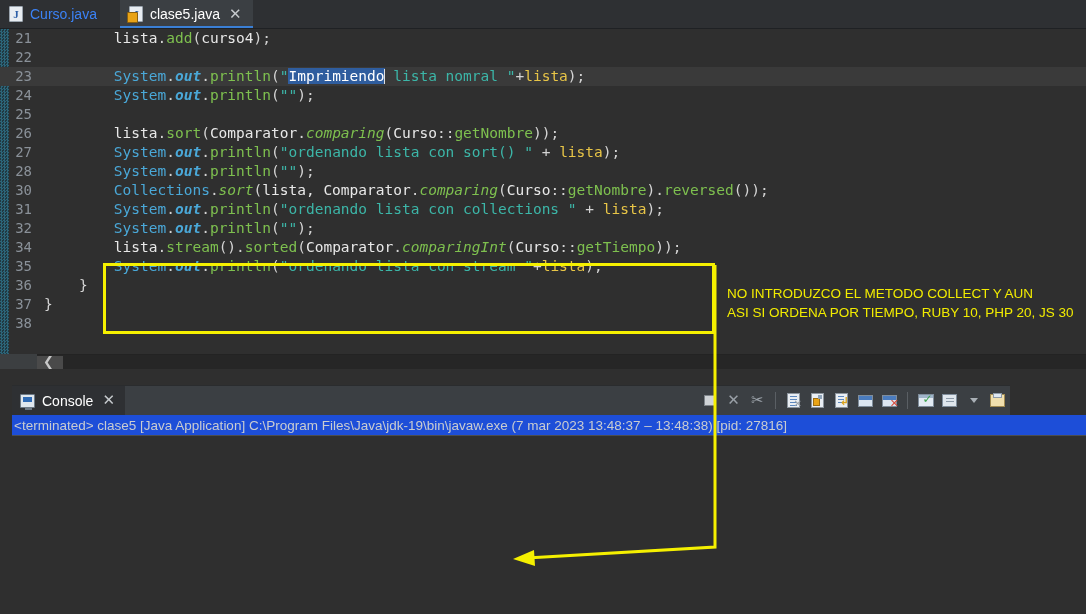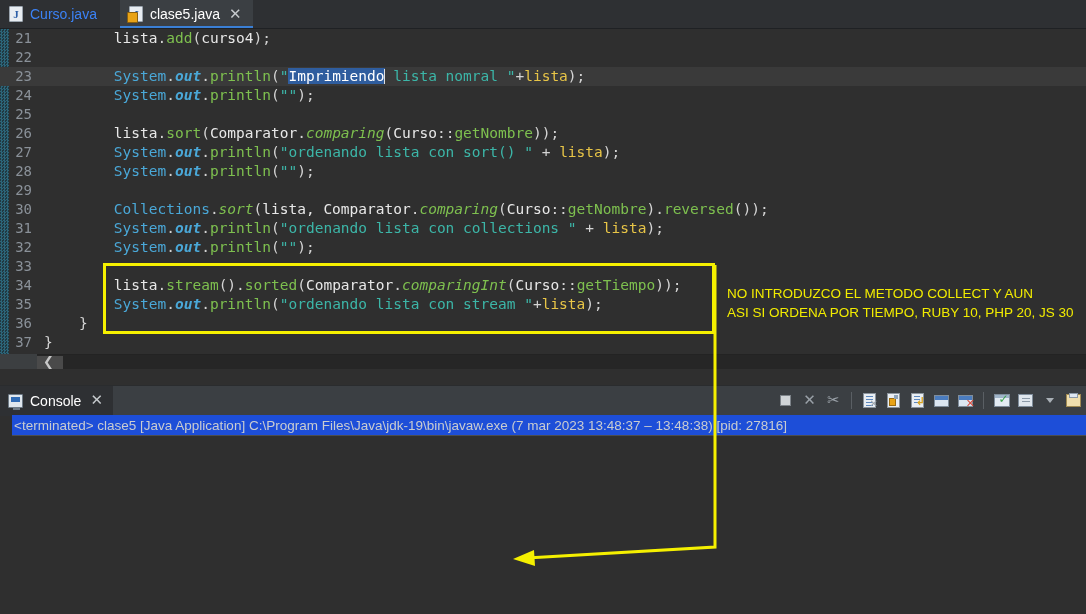--- a/index.html
+++ b/index.html
@@ -110,21 +110,21 @@
     position: absolute; left: 6px; top: -1px; font-size: 13px; color: #c8c8c8;
     font-family: "DejaVu Sans", sans-serif;
   }
   .editorfoot {
     position: absolute; left: 0; bottom: 0; width: 37px; height: 15px;
     background: #3c3f41;
   }
 
   
   .consolebar {
-    position: absolute; left: 0; top: 385px; width: 1086px; height: 30px;
+    position: absolute; left: 12px; top: 385px; width: 998px; height: 30px;
     background: #3b3f43;
     border-top: 1px solid #2a2c2e;
     display: flex; align-items: center;
   }
   .ctab {
     display: flex; align-items: center; gap: 7px;
     height: 30px; padding: 0 10px 0 8px;
     background: #2e3033; color: #ffffff; font-size: 14px;
   }
   .cicon {
@@ -294,29 +294,27 @@
       <div class="line"><span class="ln">24</span><span class="code"><span class="ind">........</span><span class="cls">System</span><span class="op">.</span><span class="stat">out</span><span class="op">.</span><span class="mth">println</span><span class="op">(</span><span class="str">""</span><span class="op">);</span></span></div>
 
       <div class="line"><span class="ln">25</span></div>
 
       <div class="line"><span class="ln">26</span><span class="code"><span class="ind">........</span><span class="plain">lista</span><span class="op">.</span><span class="mth">sort</span><span class="op">(</span><span class="plain">Comparator</span><span class="op">.</span><span class="mthI">comparing</span><span class="op">(</span><span class="plain">Curso</span><span class="op">::</span><span class="mth">getNombre</span><span class="op">));</span></span></div>
 
       <div class="line"><span class="ln">27</span><span class="code"><span class="ind">........</span><span class="cls">System</span><span class="op">.</span><span class="stat">out</span><span class="op">.</span><span class="mth">println</span><span class="op">(</span><span class="str">"ordenando lista con sort() "</span><span class="op"> + </span><span class="var">lista</span><span class="op">);</span></span></div>
 
       <div class="line"><span class="ln">28</span><span class="code"><span class="ind">........</span><span class="cls">System</span><span class="op">.</span><span class="stat">out</span><span class="op">.</span><span class="mth">println</span><span class="op">(</span><span class="str">""</span><span class="op">);</span></span></div>
 
-      <div class="line"><span class="ln">29</span></div>
 
       <div class="line"><span class="ln">30</span><span class="code"><span class="ind">........</span><span class="cls">Collections</span><span class="op">.</span><span class="mthI">sort</span><span class="op">(</span><span class="plain">lista, </span><span class="plain">Comparator</span><span class="op">.</span><span class="mthI">comparing</span><span class="op">(</span><span class="plain">Curso</span><span class="op">::</span><span class="mth">getNombre</span><span class="op">).</span><span class="mth">reversed</span><span class="op">());</span></span></div>
 
       <div class="line"><span class="ln">31</span><span class="code"><span class="ind">........</span><span class="cls">System</span><span class="op">.</span><span class="stat">out</span><span class="op">.</span><span class="mth">println</span><span class="op">(</span><span class="str">"ordenando lista con collections "</span><span class="op"> + </span><span class="var">lista</span><span class="op">);</span></span></div>
 
       <div class="line"><span class="ln">32</span><span class="code"><span class="ind">........</span><span class="cls">System</span><span class="op">.</span><span class="stat">out</span><span class="op">.</span><span class="mth">println</span><span class="op">(</span><span class="str">""</span><span class="op">);</span></span></div>
 
-      <div class="line"><span class="ln">33</span></div>
 
       <div class="line"><span class="ln">34</span><span class="code"><span class="ind">........</span><span class="plain">lista</span><span class="op">.</span><span class="mth">stream</span><span class="op">().</span><span class="mth">sorted</span><span class="op">(</span><span class="plain">Comparator</span><span class="op">.</span><span class="mthI">comparingInt</span><span class="op">(</span><span class="plain">Curso</span><span class="op">::</span><span class="mth">getTiempo</span><span class="op">));</span></span></div>
 
       <div class="line"><span class="ln">35</span><span class="code"><span class="ind">........</span><span class="cls">System</span><span class="op">.</span><span class="stat">out</span><span class="op">.</span><span class="mth">println</span><span class="op">(</span><span class="str">"ordenando lista con stream "</span><span class="op">+</span><span class="var">lista</span><span class="op">);</span></span></div>
 
       <div class="line"><span class="ln">36</span><span class="code"><span class="ind">....</span><span class="op">}</span></span></div>
 
       <div class="line"><span class="ln">37</span><span class="code"><span class="op">}</span></span></div>
 
       <div class="line"><span class="ln">38</span></div>

